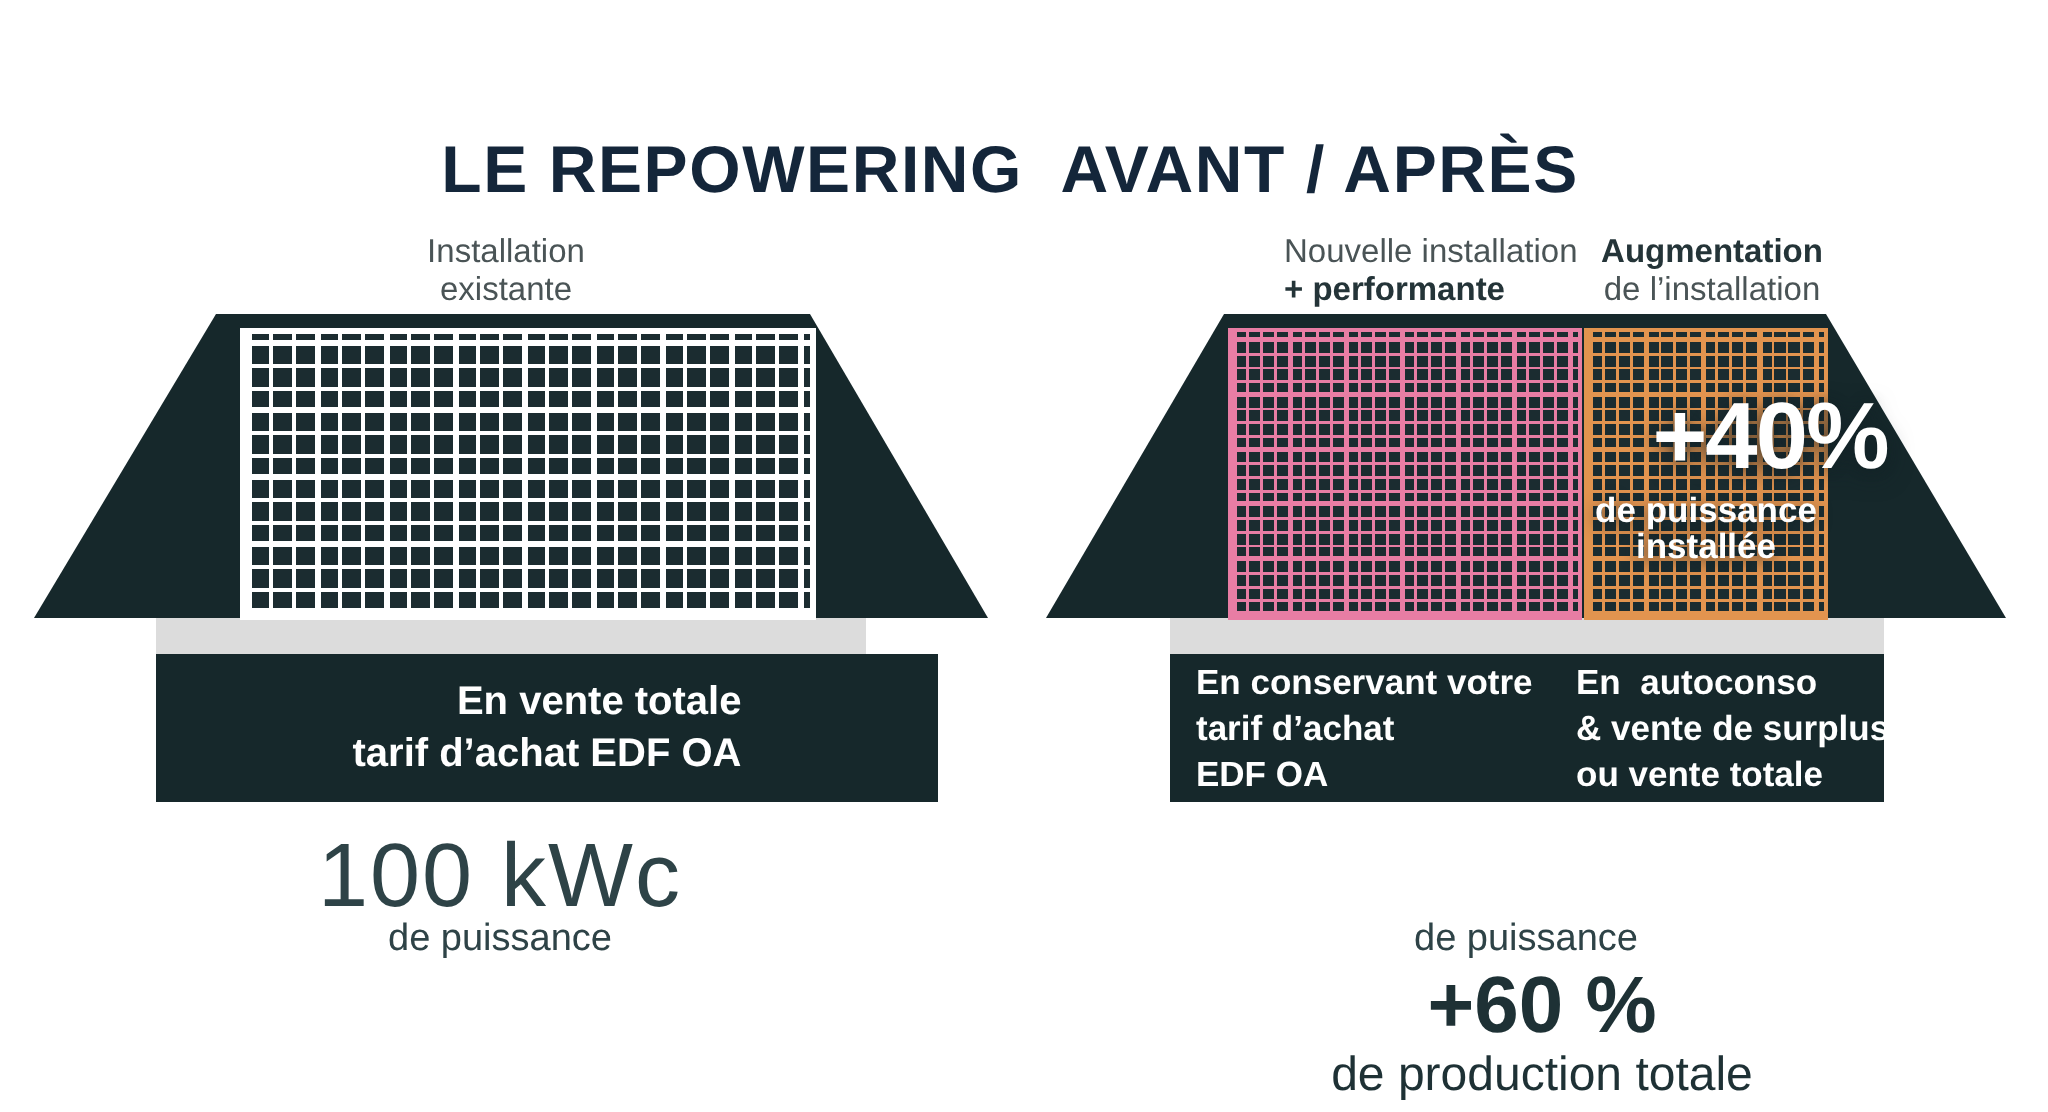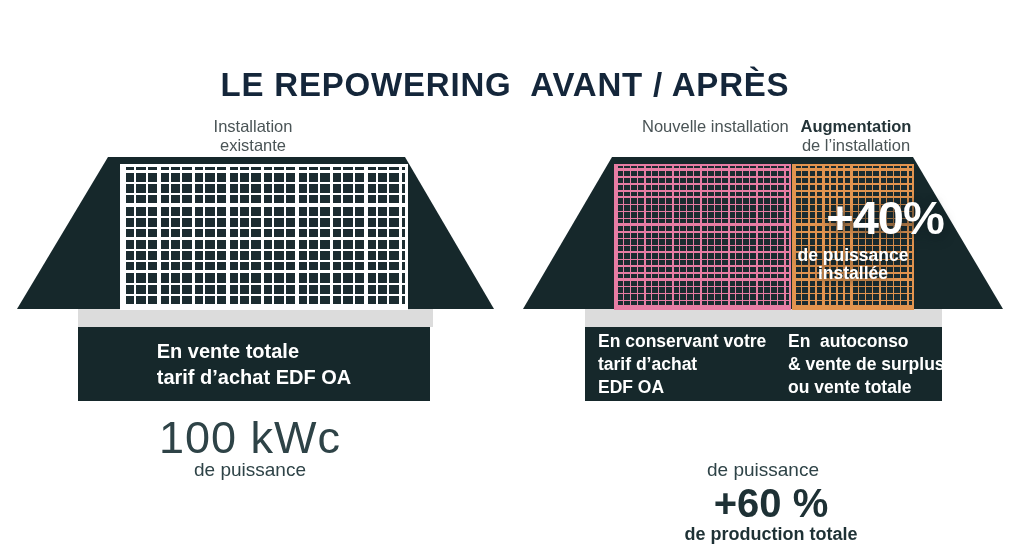--- a/index.html
+++ b/index.html
@@ -73,38 +73,38 @@
     left:853px;top:246px;z-index:5;color:#fff;text-align:center;
     font-size:17.5px;font-weight:700;line-height:1.05;white-space:pre-line;
     text-shadow:0 2px 8px rgba(18,33,38,.7);
   }
 
   
   .wall{top:309px;height:18px;background:var(--wall);z-index:0;}
   .wall-before{left:78px;width:355px;}
   .wall-after{left:585px;width:357px;}
   .infobox{top:327px;height:74px;background:var(--dark);color:#fff;z-index:2;}
-  .infobox-before{left:78px;width:352px;
-    display:flex;align-items:center;justify-content:center;text-align:left;
+  .infobox-before{left:78px;width:391px;
+    display:flex;align-items:center;justify-content:center;text-align:right;
     font-size:20px;font-weight:700;line-height:1.32;white-space:pre-line;}
   .infobox-after{left:585px;width:357px;}
   .infobox-col{position:absolute;top:50%;transform:translateY(-50%);
     font-size:17.5px;font-weight:700;line-height:1.3;white-space:pre;}
   .col-left{left:13px;}
   .col-right{left:203px;}
 
   
   .power-value{top:412px;font-size:45px;font-weight:300;color:var(--number);
     letter-spacing:1px;white-space:nowrap;}
   .power-caption{top:459px;font-size:19px;font-weight:400;color:var(--number);white-space:nowrap;}
   .pv-before{left:250px;} .pc-before{left:250px;}
   .pv-after{left:763px;}  .pc-after{left:763px;}
   .prod-value{left:771px;top:481px;font-size:40px;font-weight:800;
     color:var(--number-dark);white-space:nowrap;text-align:right;}
-  .prod-caption{left:771px;top:524px;font-size:18px;font-weight:700;
+  .prod-caption{left:771px;top:524px;font-size:24px;font-weight:400;
     color:var(--number-dark);white-space:nowrap;}
 </style>
 </head>
 <body>
 
 <div class="canvas">
 
   <h1 class="abs title">LE REPOWERING  AVANT / APRÈS</h1>
 
   <div class="abs cx lbl before-label">Installation
@@ -117,20 +117,21 @@
   <div class="abs infobox infobox-before">
     <span>En vente totale
 tarif d’achat EDF OA</span>
   </div>
 
   <div class="abs cx power-value pv-before">100 kWc</div>
   <div class="abs cx power-caption pc-before">de puissance</div>
 
   <div class="abs lbl after-label-new">
     <span class="reg">Nouvelle installation</span>
+    <span class="bold">+ performante</span>
   </div>
   <div class="abs cx lbl after-label-aug">
     <span class="bold">Augmentation</span>
     <span class="reg">de l’installation</span>
   </div>
 
   <div class="abs roof roof-after"></div>
   <div class="abs grid grid-pink"></div>
   <div class="abs grid grid-orange"></div>
 

